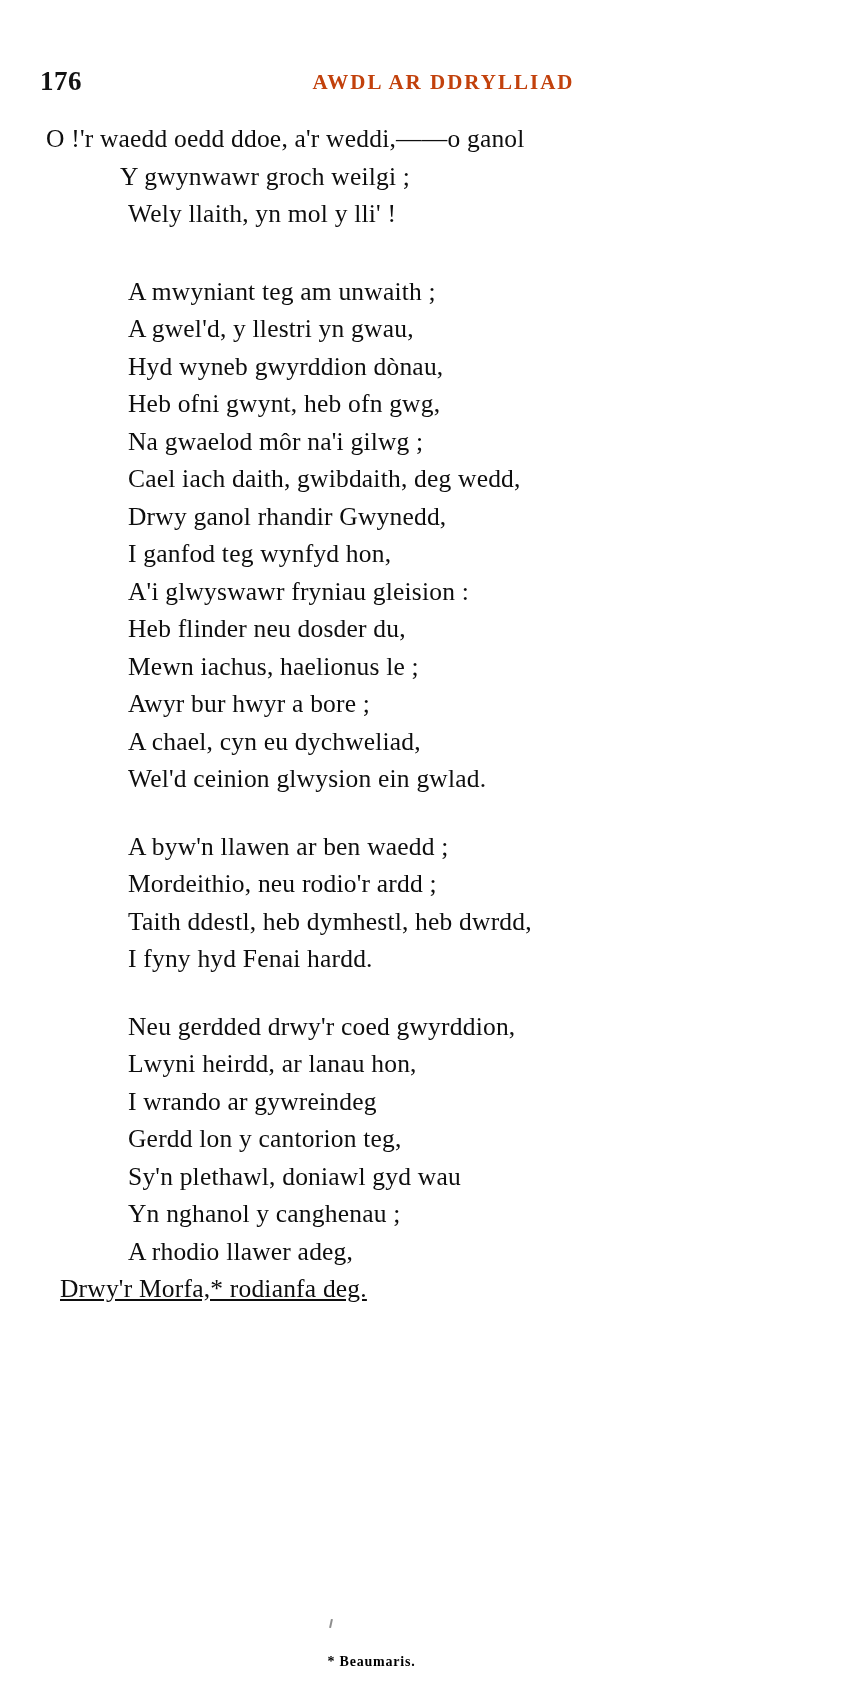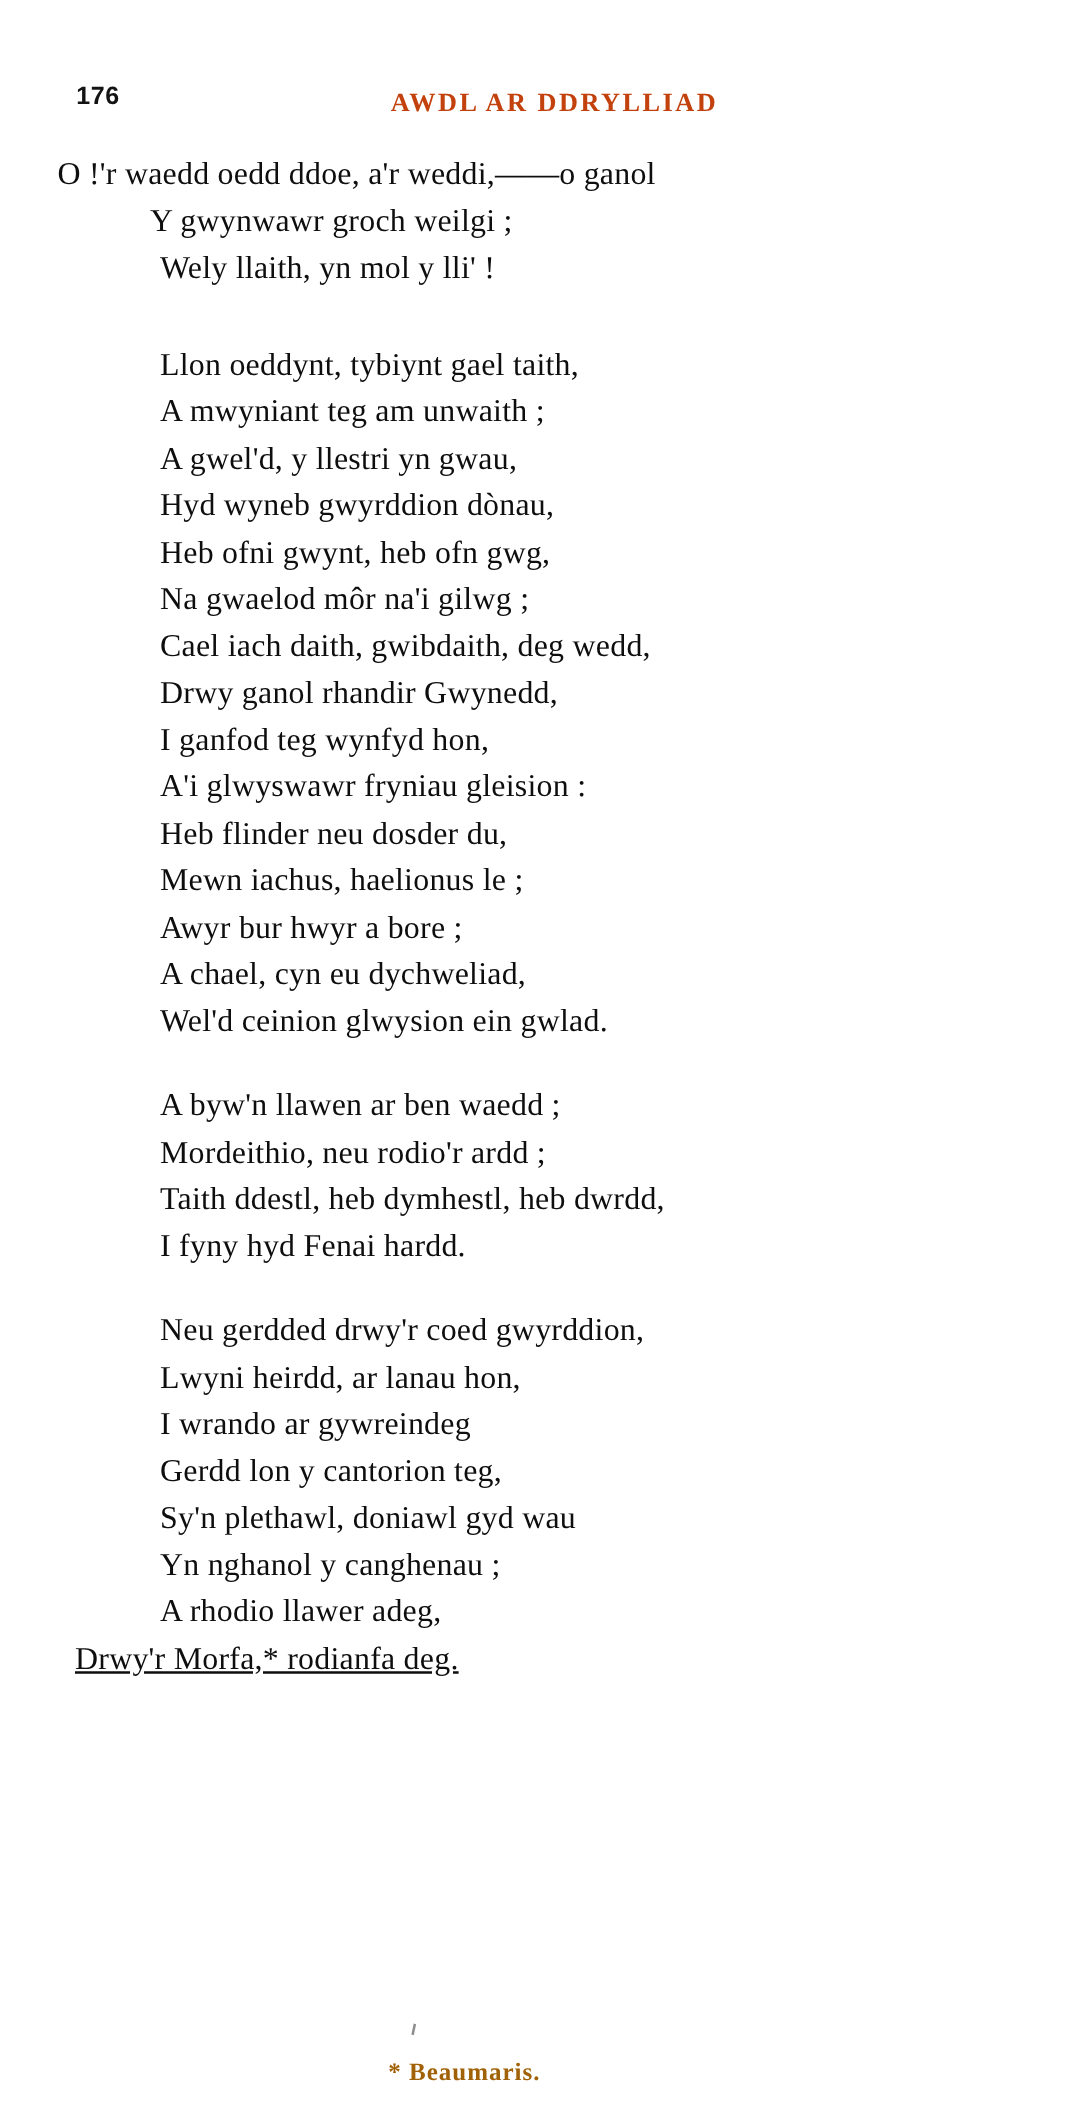--- a/index.html
+++ b/index.html
@@ -23,26 +23,26 @@
   
   .header {
     position: absolute;
     top: 66px;
     left: 0;
     width: 865px;
     height: 34px;
   }
   .page-number {
     position: absolute;
-    left: 61px;
+    left: 40px;
     top: 0;
-    font-size: 20px;
+    font-size: 27px;
     font-weight: 700;
     letter-spacing: 0.5px;
-    font-family: Liberation Sans, sans-serif;
+    font-family: Liberation Serif, serif;
     color: #131313;
   }
   .running-title {
     position: absolute;
     left: 0;
     top: 4px;
     width: 865px;
     text-align: center;
     font-size: 21px;
     font-weight: 700;
@@ -76,25 +76,25 @@
   .i1 { padding-left: 128px; }
   .i2 { padding-left: 120px; }
   .i3 { padding-left: 60px; text-decoration: underline; }
 
   .footnote {
     position: absolute;
     left: 0;
     bottom: 30px;
     width: 743px;
     text-align: center;
-    font-size: 20px;
+    font-size: 14px;
     font-weight: 700;
     letter-spacing: 0.8px;
     font-family: "Liberation Serif", serif;
-    color: #a16207;
+    color: #000000;
   }
   .speck {
     position: absolute;
     width: 2px;
     height: 9px;
     background: #8d8d8d;
     left: 330px;
     bottom: 72px;
     transform: rotate(12deg);
   }
@@ -109,21 +109,20 @@
     <div class="running-title">AWDL AR DDRYLLIAD</div>
   </div>
 
   <div class="body-text" id="poem-body">
       <div class="stanza first">
         <div class="line i0">O !'r waedd oedd ddoe, a'r weddi,——o ganol</div>
         <div class="line i2">Y gwynwawr groch weilgi ;</div>
         <div class="line i1">Wely llaith, yn mol y lli' !</div>
       </div>
       <div class="stanza">
-        <div class="line i1">Llon oeddynt, tybiynt gael taith,</div>
         <div class="line i1">A mwyniant teg am unwaith ;</div>
         <div class="line i1">A gwel'd, y llestri yn gwau,</div>
         <div class="line i1">Hyd wyneb gwyrddion dònau,</div>
         <div class="line i1">Heb ofni gwynt, heb ofn gwg,</div>
         <div class="line i1">Na gwaelod môr na'i gilwg ;</div>
         <div class="line i1">Cael iach daith, gwibdaith, deg wedd,</div>
         <div class="line i1">Drwy ganol rhandir Gwynedd,</div>
         <div class="line i1">I ganfod teg wynfyd hon,</div>
         <div class="line i1">A'i glwyswawr fryniau gleision :</div>
         <div class="line i1">Heb flinder neu dosder du,</div>

